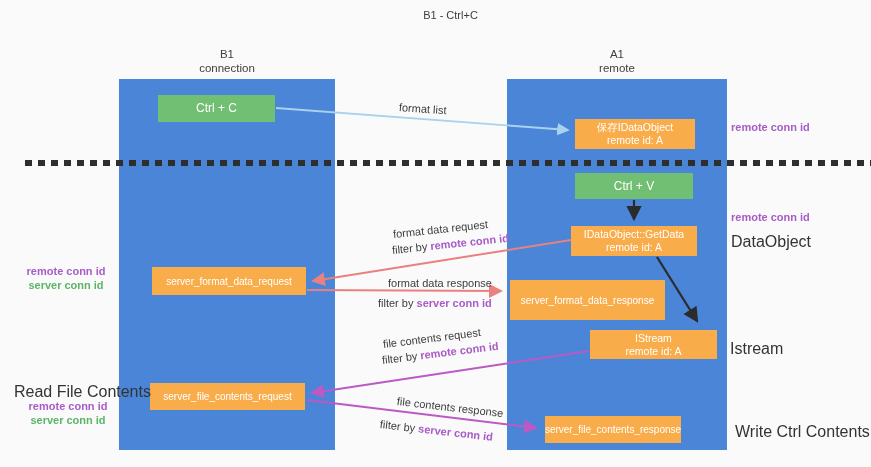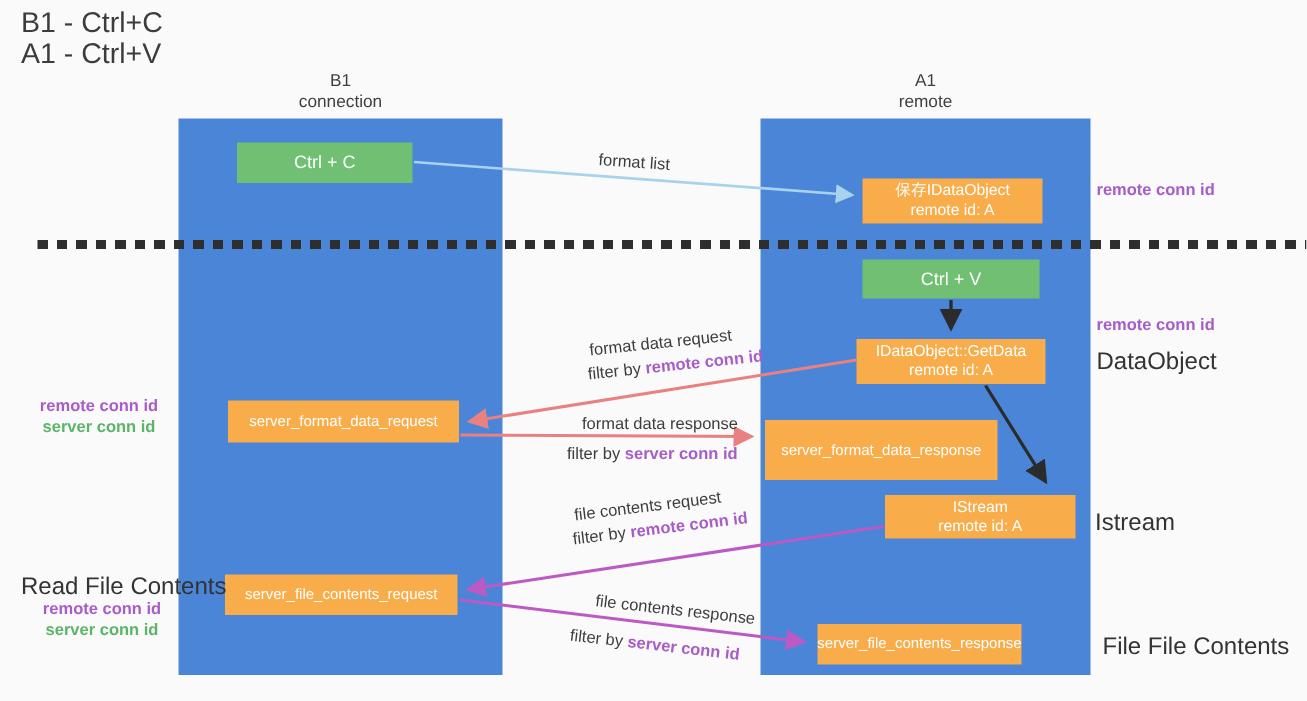--- a/index.html
+++ b/index.html
@@ -10,21 +10,21 @@
   }
   html,body{margin:0;padding:0;}
   body{background:var(--page-bg);font-family:"Liberation Sans",sans-serif;}
   #stage{position:relative;width:871px;height:467px;overflow:hidden;background:var(--page-bg);}
   .lane{position:absolute;top:79px;height:371px;background:var(--lane-blue);z-index:1;}
   #lane-left{left:119px;width:216px;}
   #lane-right{left:507px;width:220px;}
   .lane-header{position:absolute;top:47px;text-align:center;font-size:11.5px;line-height:14px;color:#3f3f3f;z-index:2;}
   #lane-header-left{left:119px;width:216px;}
   #lane-header-right{left:507px;width:220px;}
-  #diagram-title{position:absolute;top:5px;left:14px;right:0;font-size:19px;line-height:21px;color:var(--text-dark);z-index:2;}
+  #diagram-title{position:absolute;top:5px;left:30px;right:0;text-align:center;font-size:11px;line-height:21px;color:var(--text-dark);z-index:2;}
   #divider{position:absolute;left:25px;top:160px;width:846px;height:6px;z-index:3;
     background:repeating-linear-gradient(to right,#2e2e2e 0 7px,transparent 7px 13px);}
   .node{position:absolute;z-index:4;color:#fff;text-align:center;font-size:10.5px;line-height:13px;}
   .node.orange{background:var(--node-orange);}
   .node.green{background:var(--node-green);font-size:12px;}
   .node .l2{display:block;}
   .single{display:flex;align-items:center;justify-content:center;}
   .two{display:flex;flex-direction:column;justify-content:center;}
   .alabel{position:absolute;z-index:6;font-size:11px;color:#3d3d3d;white-space:nowrap;transform-origin:left center;}
   .hl-purple{color:var(--label-purple);font-weight:bold;}
@@ -35,21 +35,20 @@
   .side.center{text-align:center;}
   #arrows{position:absolute;left:0;top:0;z-index:5;pointer-events:none;}
 </style>
 </head>
 <body>
 
 <div id="stage">
 
   <div id="diagram-title">
     <div>B1 - Ctrl+C</div>
-    <div>A1 - Ctrl+V</div>
   </div>
 
   <div class="lane-header" id="lane-header-left">
     <div>B1</div>
     <div>connection</div>
   </div>
   <div class="lane-header" id="lane-header-right">
     <div>A1</div>
     <div>remote</div>
   </div>
@@ -121,21 +120,21 @@
   <div class="alabel" style="left:383px;top:338px;transform:rotate(-7deg);">file contents request</div>
   <div class="alabel" style="left:382px;top:354px;transform:rotate(-7deg);"><span>filter by </span><span class="hl-purple">remote conn id</span></div>
 
   <div class="alabel" style="left:397px;top:395px;transform:rotate(6.5deg);">file contents response</div>
   <div class="alabel" style="left:380px;top:418px;transform:rotate(6.5deg);"><span>filter by </span><span class="hl-purple">server conn id</span></div>
 
   <div class="side purple" style="left:731px;top:121px;">remote conn id</div>
   <div class="side purple" style="left:731px;top:211px;">remote conn id</div>
   <div class="side plain" style="left:731px;top:233px;">DataObject</div>
   <div class="side plain" style="left:730px;top:340px;">Istream</div>
-  <div class="side plain" style="left:735px;top:423px;">File File Contents</div>
+  <div class="side plain" style="left:735px;top:423px;">Write Ctrl Contents</div>
 
   <div class="side purple center" style="left:20px;top:265px;width:92px;">remote conn id</div>
   <div class="side green center" style="left:20px;top:279px;width:92px;">server conn id</div>
 
   <div class="side plain center" style="left:14px;top:383px;width:100px;">Read File Contents</div>
   <div class="side purple center" style="left:18px;top:400px;width:100px;">remote conn id</div>
   <div class="side green center" style="left:18px;top:414px;width:100px;">server conn id</div>
 
 </div>
 

